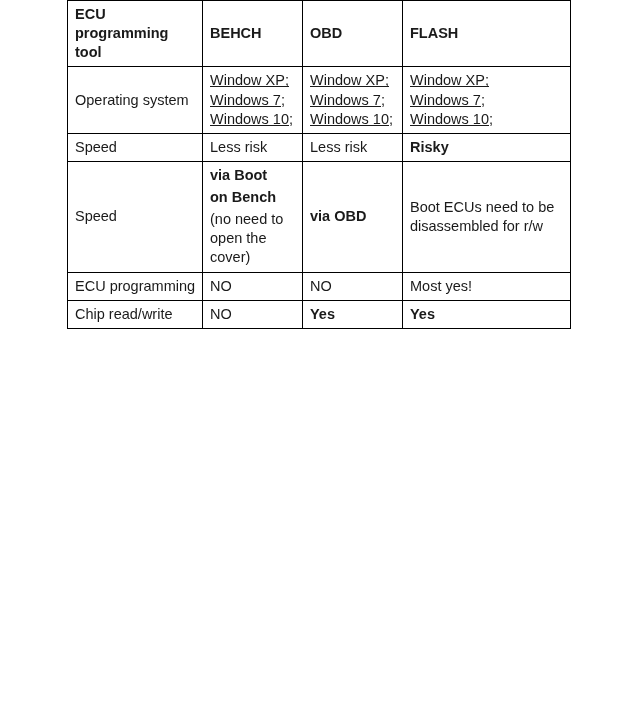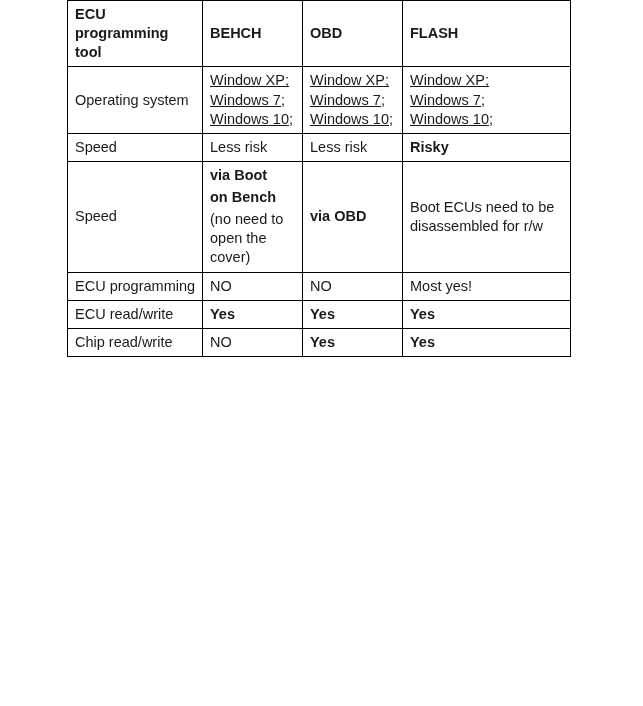--- a/index.html
+++ b/index.html
@@ -114,26 +114,20 @@
         <td>Boot ECUs need to be disassembled for r/w</td>
       </tr>
 
       <tr>
         <td>ECU programming</td>
         <td>NO</td>
         <td>NO</td>
         <td>Most yes!</td>
       </tr>
 
-      <tr>
-        <td>ECU read/write</td>
-        <td class="bold">Yes</td>
-        <td class="bold">Yes</td>
-        <td class="bold">Yes</td>
-      </tr>
 
 
       <tr>
         <td>Chip read/write</td>
         <td>NO</td>
         <td class="bold">Yes</td>
         <td class="bold">Yes</td>
       </tr>
     </tbody>
   </table>

